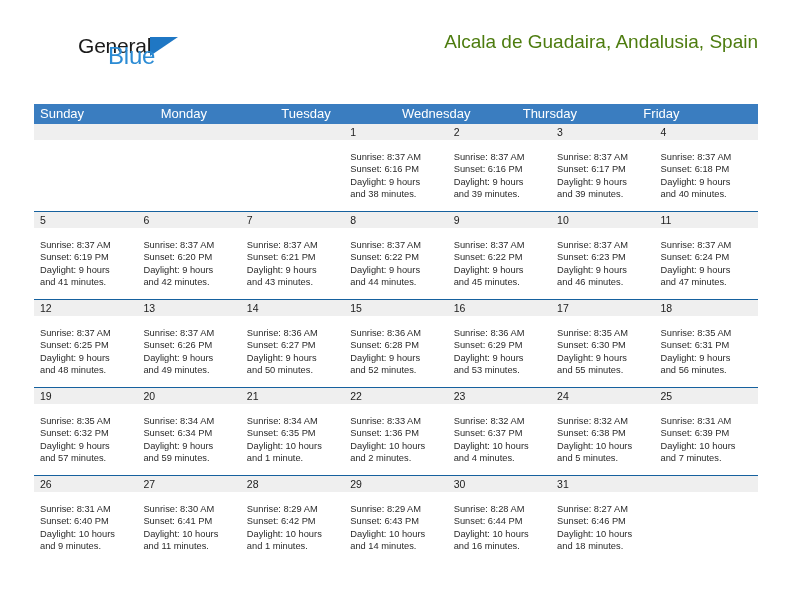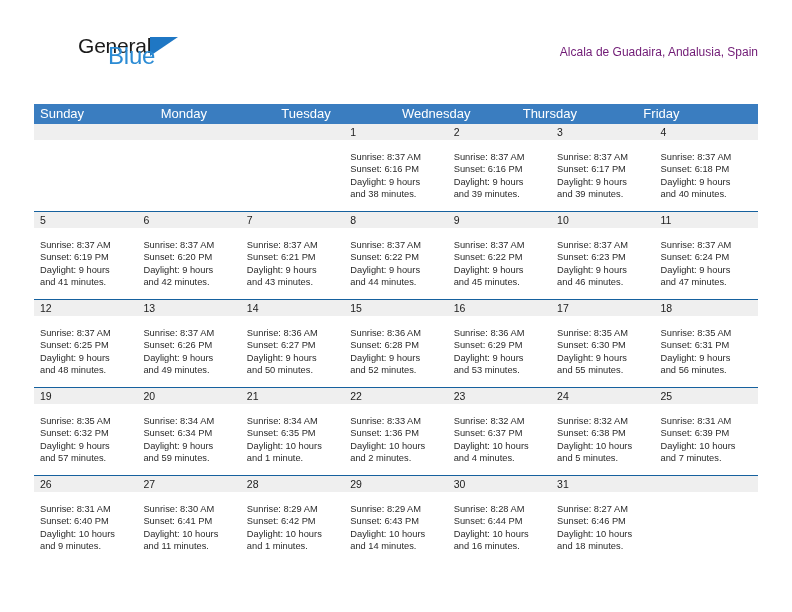--- a/index.html
+++ b/index.html
@@ -70,24 +70,24 @@
     top: 0;
     text-align: right;
   }
   .cal-title {
     font-size: 26px;
     color: #1b1b1b;
     line-height: 34px;
     white-space: nowrap;
   }
   .cal-subtitle {
-    font-size: 12px;
-    color: #701a75;
+    font-size: 19px;
+    color: #4d7c0f;
     line-height: 20px;
-    margin-top: 14px;
+    margin-top: 4px;
     white-space: nowrap;
   }
 
   
   .calendar {
     position: absolute;
     left: 34px;
     top: 104px;
     width: 724px;
   }

